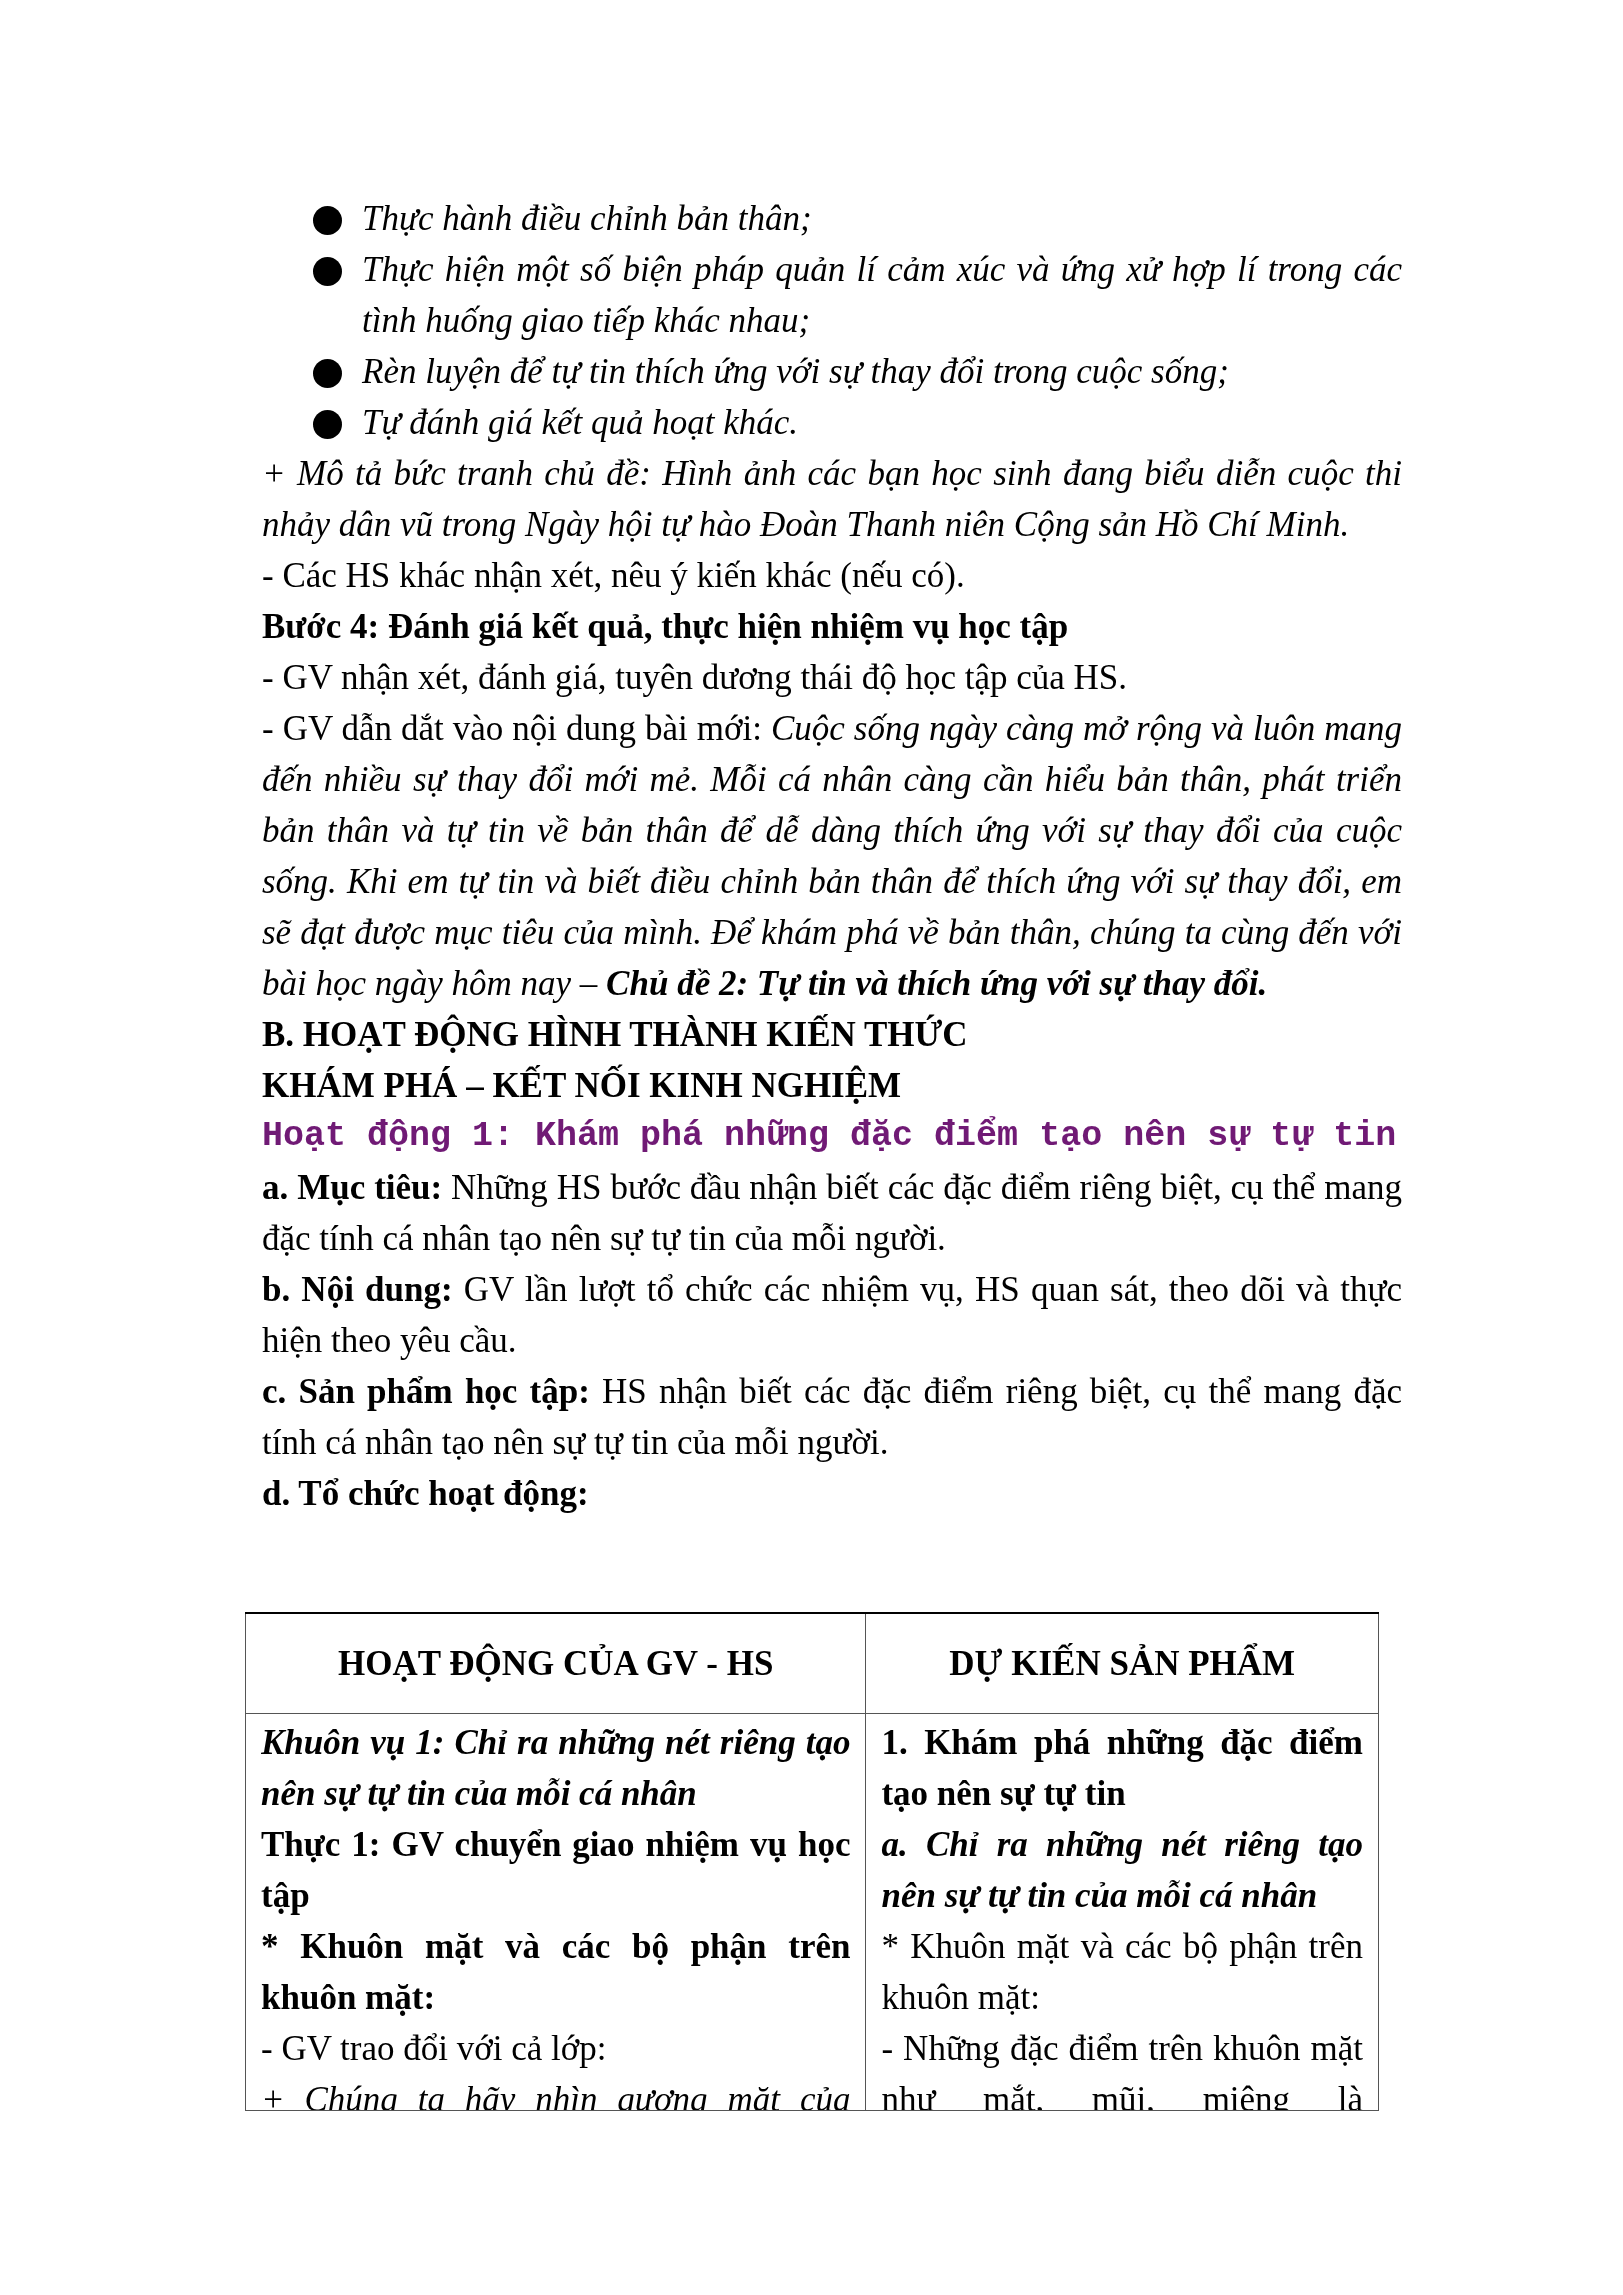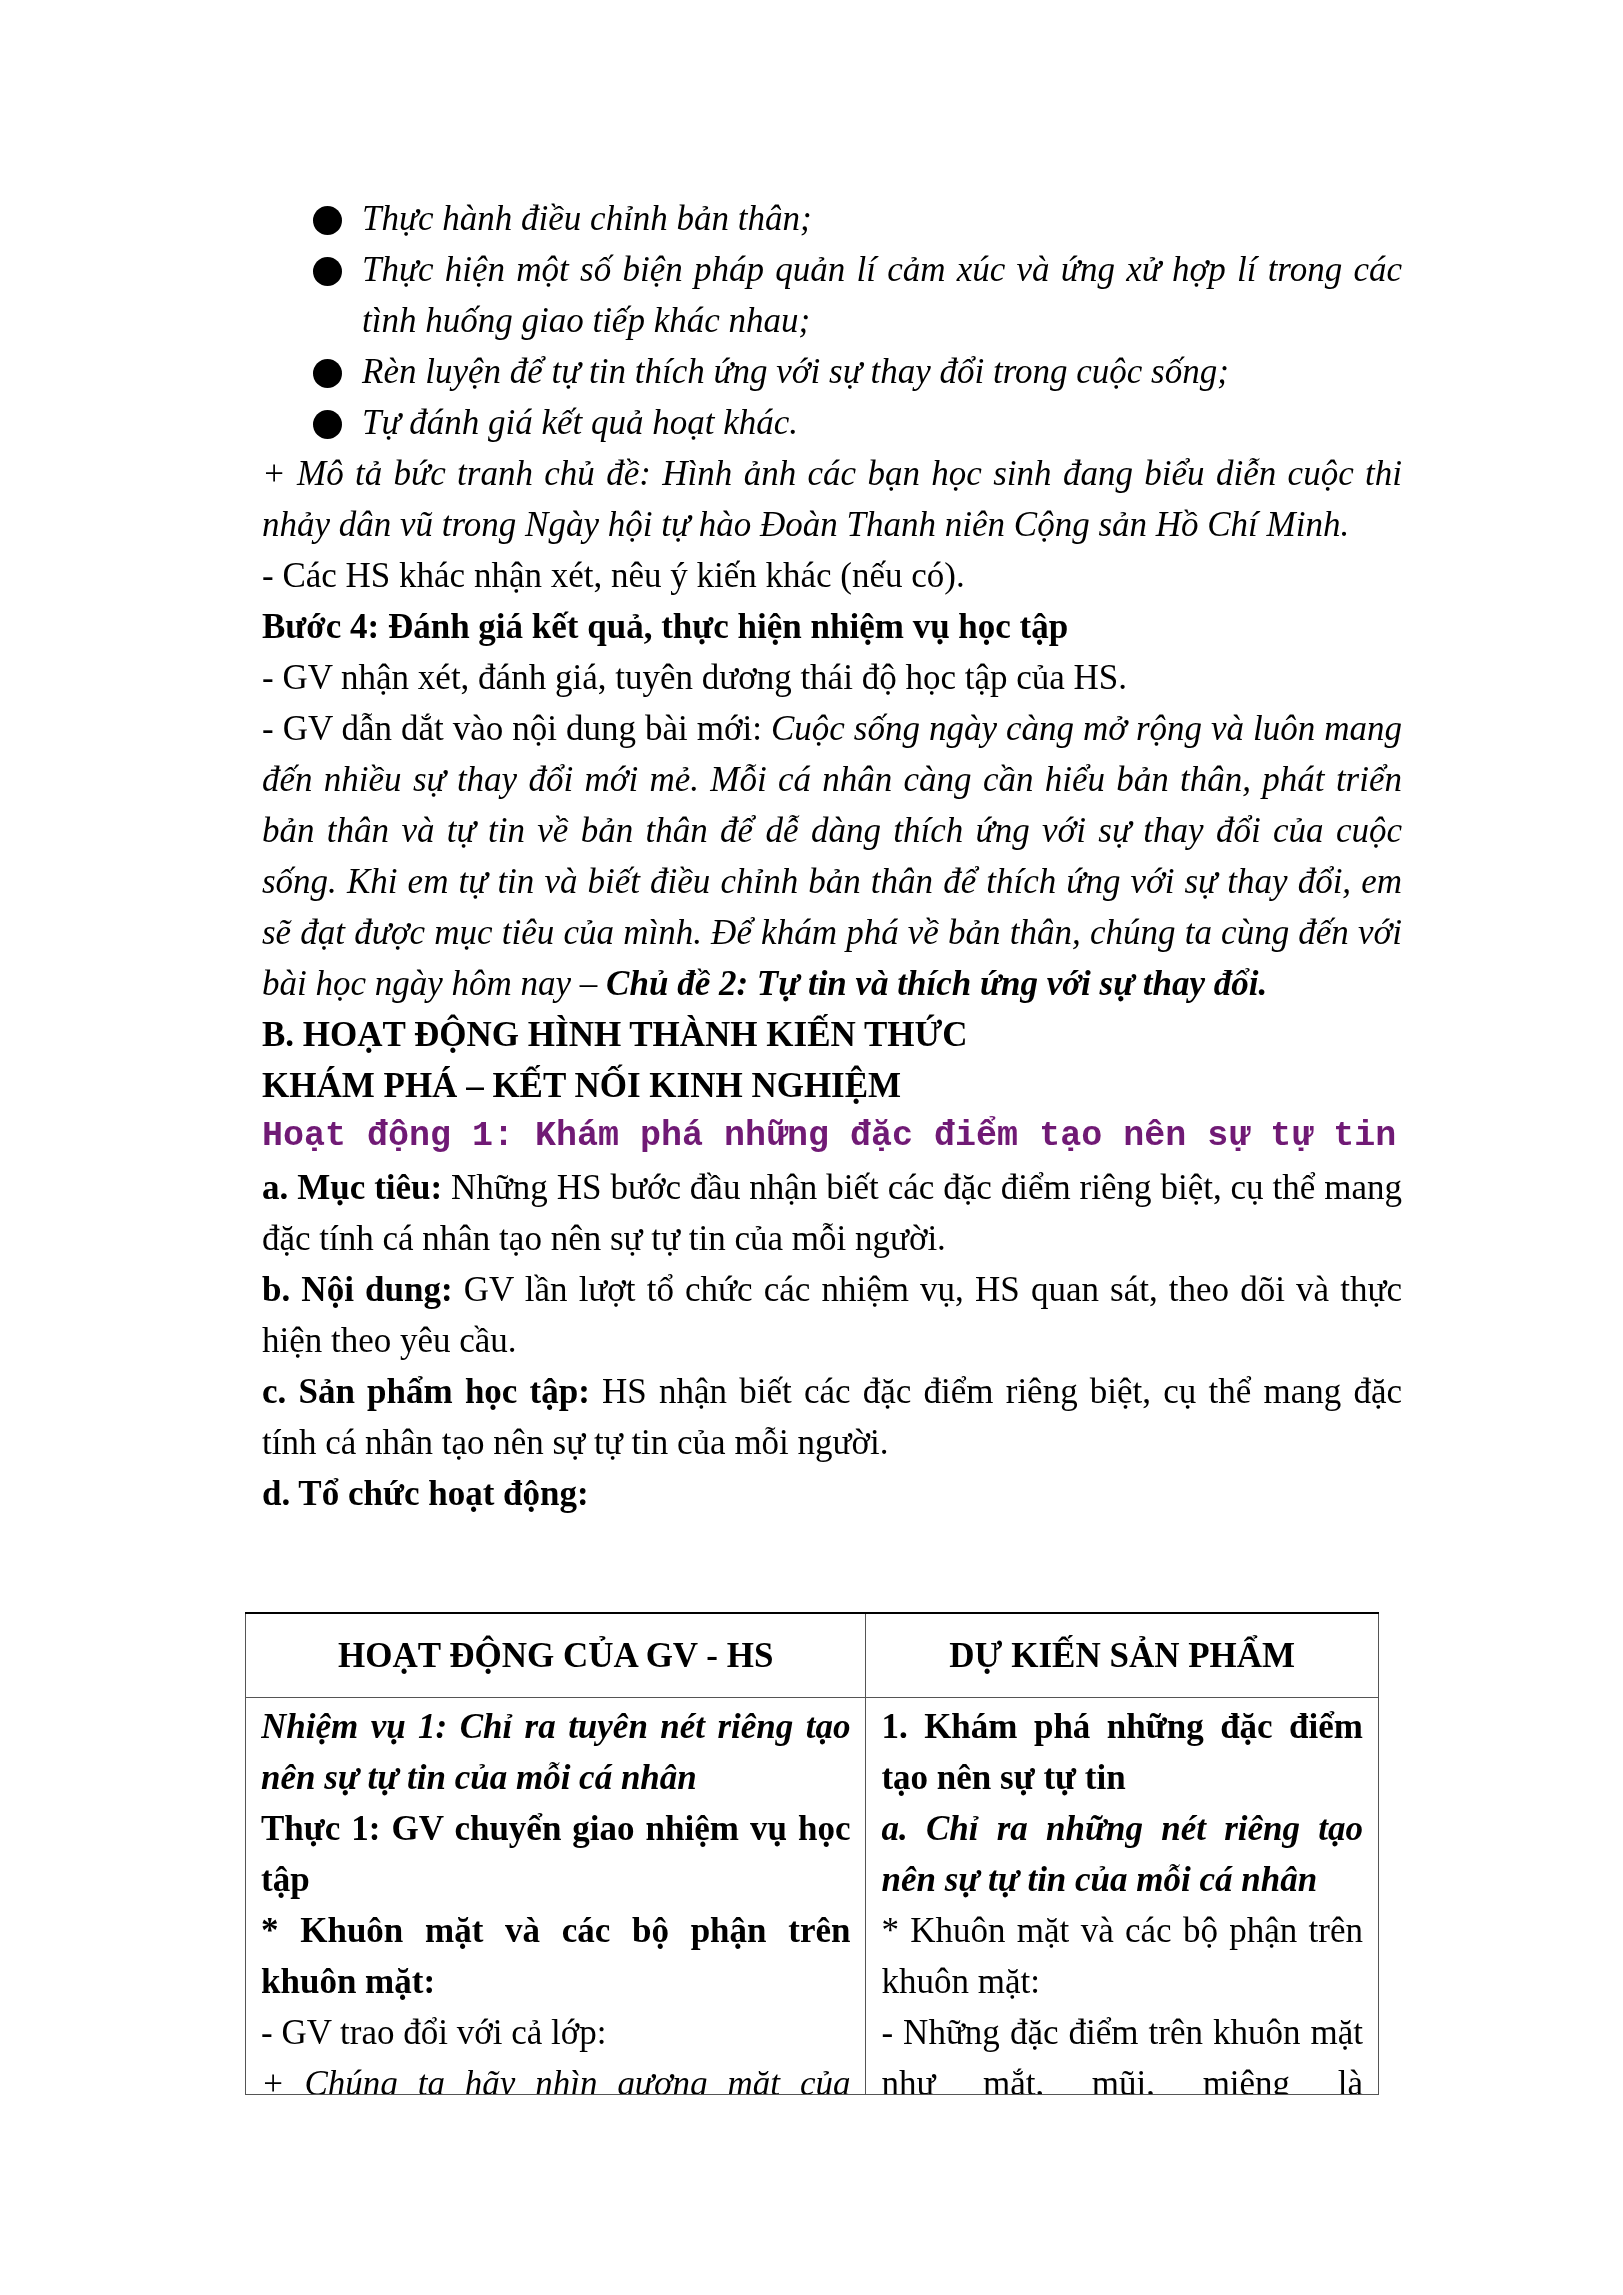--- a/index.html
+++ b/index.html
@@ -24,21 +24,21 @@
   .bullet-dot {
     position: absolute; left: 51px; top: 12.6px;
     width: 29px; height: 29px; border-radius: 50%; background: #000;
   }
   table.act {
     position: absolute; left: 229px; top: 1612px;
     border-collapse: collapse; width: 1134px;
     font-size: 35px; line-height: 51px;
   }
   table.act th, table.act td {
-    border: 1.6px solid #555; vertical-align: top; padding: 4px 15px;
+    border: 1.6px solid #555; vertical-align: top; padding: 12px 15px;
   }
   table.act { border-top: 2.4px solid #000; }
   table.act th {
     height: 75px; vertical-align: middle; text-align: center; font-weight: bold;
     border-top: 2.4px solid #000;
   }
   col.c1 { width: 621px; }
   col.c2 { width: 513px; }
   table.act td { padding-top: 3.1px; padding-bottom: 0; height: 393px; overflow: hidden; }
   .cell-inner { height: 393px; overflow: hidden; }
@@ -104,21 +104,21 @@
     <thead>
       <tr>
         <th>HOẠT ĐỘNG CỦA GV - HS</th>
         <th>DỰ KIẾN SẢN PHẨM</th>
       </tr>
     </thead>
     <tbody>
       <tr>
         <td>
           <div class="cell-inner">
-            <p class="cell-line bi">Nhiệm vụ 1: Chỉ ra tuyên nét riêng tạo nên sự tự tin của mỗi cá nhân</p>
+            <p class="cell-line bi">Khuôn vụ 1: Chỉ ra những nét riêng tạo nên sự tự tin của mỗi cá nhân</p>
             <p class="cell-line b">Thực 1: GV chuyển giao nhiệm vụ học tập</p>
             <p class="cell-line b">* Khuôn mặt và các bộ phận trên khuôn mặt:</p>
             <p class="cell-line">- GV trao đổi với cả lớp:</p>
             <p class="cell-line i jl">+ Chúng ta hãy nhìn gương mặt của</p>
           </div>
         </td>
         <td>
           <div class="cell-inner">
             <p class="cell-line b">1. Khám phá những đặc điểm tạo nên sự tự tin</p>
             <p class="cell-line bi">a. Chỉ ra những nét riêng tạo nên sự tự tin của mỗi cá nhân</p>

